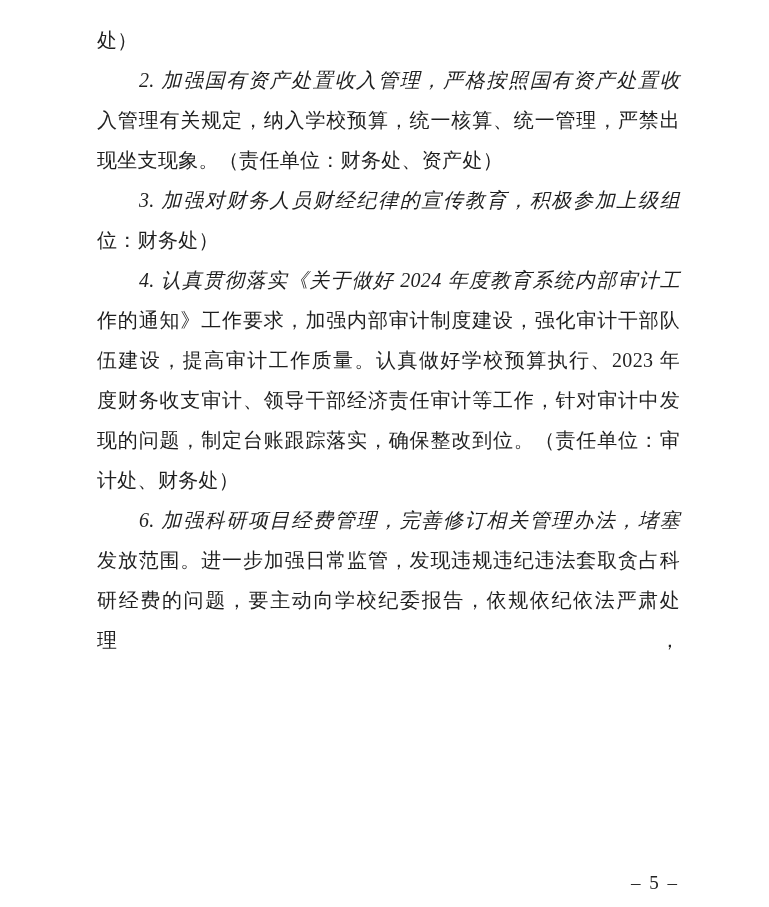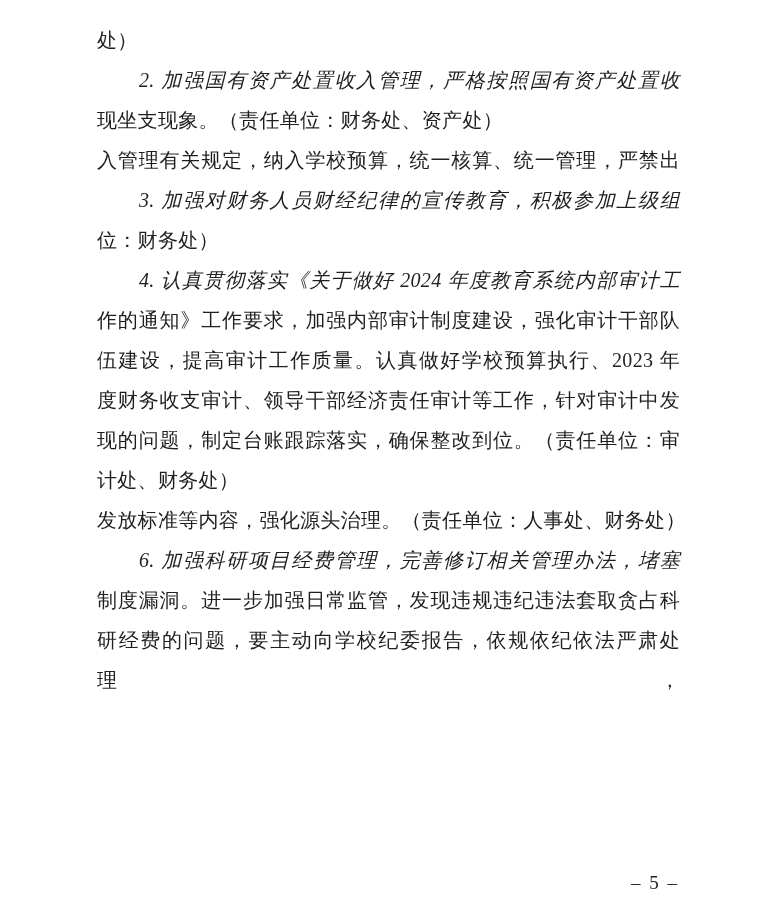--- a/index.html
+++ b/index.html
@@ -53,29 +53,28 @@
     letter-spacing: 2px;
   }
 </style>
 </head>
 <body>
 
 <div class="page">
   <div class="doc">
       <div class="line">处）</div>
       <div class="line full indent">2. 加强国有资产处置收入管理，严格按照国有资产处置收</div>
+      <div class="line full">入管理有关规定，纳入学校预算，统一核算、统一管理，严禁出</div>
       <div class="line">现坐支现象。（责任单位：财务处、资产处）</div>
-      <div class="line full">入管理有关规定，纳入学校预算，统一核算、统一管理，严禁出</div>
       <div class="line full indent">3. 加强对财务人员财经纪律的宣传教育，积极参加上级组</div>
       <div class="line">位：财务处）</div>
       <div class="line full indent">4. 认真贯彻落实《关于做好 2024 年度教育系统内部审计工</div>
       <div class="line full">作的通知》工作要求，加强内部审计制度建设，强化审计干部队</div>
       <div class="line full">伍建设，提高审计工作质量。认真做好学校预算执行、2023 年</div>
       <div class="line full">度财务收支审计、领导干部经济责任审计等工作，针对审计中发</div>
       <div class="line full">现的问题，制定台账跟踪落实，确保整改到位。（责任单位：审</div>
       <div class="line">计处、财务处）</div>
-      <div class="line">发放标准等内容，强化源头治理。（责任单位：人事处、财务处）</div>
       <div class="line full indent">6. 加强科研项目经费管理，完善修订相关管理办法，堵塞</div>
-      <div class="line full">制度漏洞。进一步加强日常监管，发现违规违纪违法套取贪占科</div>
+      <div class="line full">发放范围。进一步加强日常监管，发现违规违纪违法套取贪占科</div>
       <div class="line full">研经费的问题，要主动向学校纪委报告，依规依纪依法严肃处理，</div>
     </div>
   <div class="pagenum">– 5 –</div>
 </div>
 
 </body></html>

